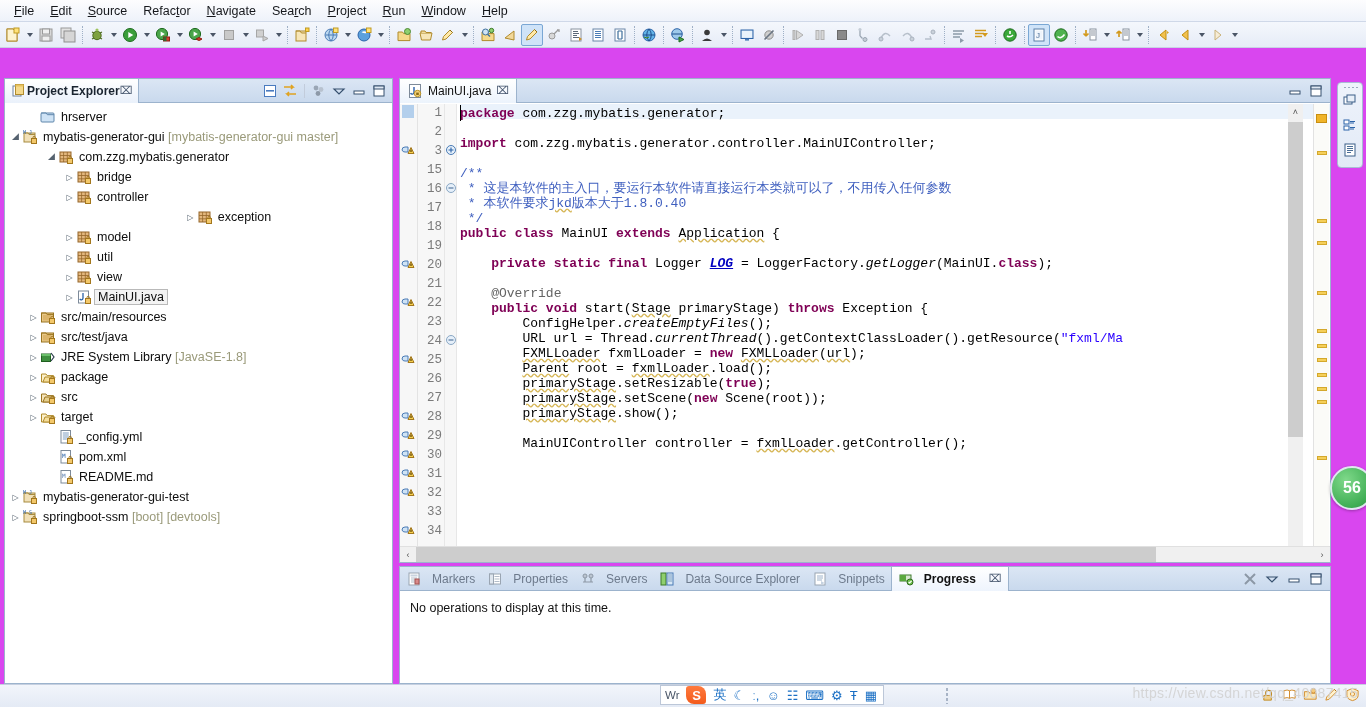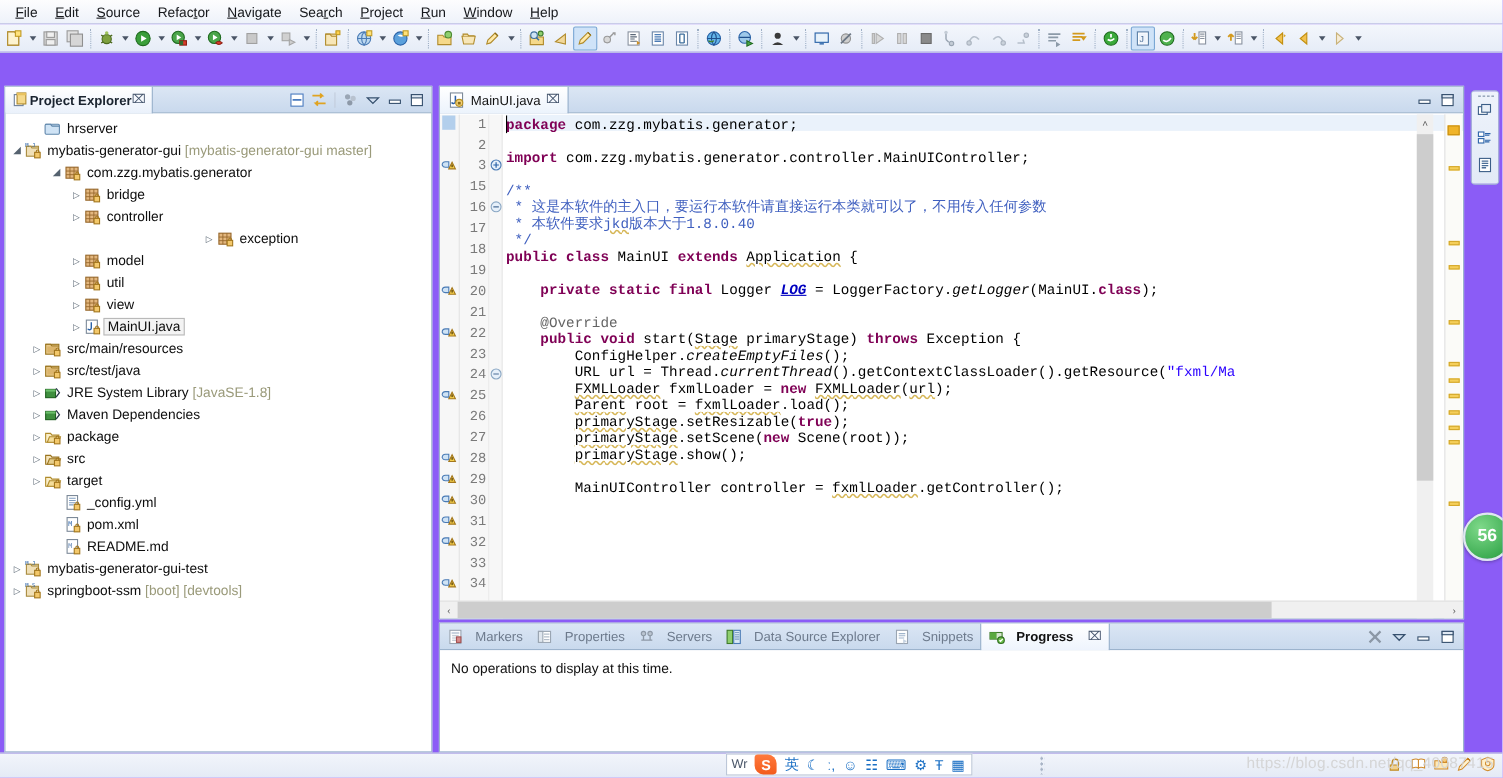--- a/index.html
+++ b/index.html
@@ -7,21 +7,21 @@
     margin: 0; padding: 0;
     width: 1366px; height: 707px;
     overflow: hidden;
     font-family: "Liberation Sans", sans-serif;
     font-size: 12px;
     background: #ffffff;
   }
   #app {
     position: relative;
     width: 1366px; height: 707px;
-    background: #8b5cf6;
+    background: #d946ef;
   }
 
   
   .menubar {
     position: absolute; top: 0; left: 0;
     width: 1366px; height: 22px;
     background: linear-gradient(#fdfdfe, #eef2fa);
     border-bottom: 1px solid #cfd8e8;
     display: flex; align-items: center;
     padding-left: 6px;
@@ -911,31 +911,20 @@
         <div class="trow" style="padding-left: 22px;">
           <span class="twist closed"></span>
           <span class="ticon">
             <svg class="ic" viewBox="0 0 16 16">
               <rect x="1.5" y="5" width="9" height="7.5" fill="#3f8f3f" stroke="#1f5f1f"></rect>
               <rect x="1.5" y="5" width="9" height="2" fill="#6bbf6b"></rect>
               <path d="M11 4 l3 4 l-3 4" fill="none" stroke="#2b3b4b" stroke-width="1.2"></path>
             </svg>
           </span>
           <span><span class="tlabel">JRE System Library</span><span class="tsub"> [JavaSE-1.8]</span></span>
-        </div>
-        <div class="trow" style="padding-left: 22px;">
-          <span class="twist closed"></span>
-          <span class="ticon">
-            <svg class="ic" viewBox="0 0 16 16">
-              <rect x="1.5" y="5" width="9" height="7.5" fill="#3f8f3f" stroke="#1f5f1f"></rect>
-              <rect x="1.5" y="5" width="9" height="2" fill="#6bbf6b"></rect>
-              <path d="M11 4 l3 4 l-3 4" fill="none" stroke="#2b3b4b" stroke-width="1.2"></path>
-            </svg>
-          </span>
-          <span><span class="tlabel">Maven Dependencies</span></span>
         </div>
         <div class="trow" style="padding-left: 22px;">
           <span class="twist closed"></span>
           <span class="ticon">
             <svg class="ic" viewBox="0 0 16 16">
               <path d="M1.5 5 h4.5 l1.2 1.6 H13.5 v6.4 H1.5 z" fill="#fbefc9" stroke="#b08b2c"></path>
               <path d="M3 13 l2-5 H15 l-2 5 z" fill="#f5dd9a" stroke="#b08b2c"></path>
               <rect x="9.5" y="9.5" width="5" height="5" fill="#f3c86b" stroke="#a3771d"></rect>
               <path d="M11 9.5 v-1 a1.2 1.2 0 0 1 2.4 0 v1" fill="none" stroke="#a3771d"></path>
             </svg>
@@ -1366,16 +1355,16 @@
           </svg></span>
         <span><svg width="15" height="15" viewBox="0 0 16 16">
             <path d="M2 14 l1-3.5 L11 2.5 L13.5 5 L5.5 13 z" fill="#fff3cf" stroke="#d08a2a"></path>
             <path d="M11 2.5 L13.5 5" stroke="#b2700f"></path>
           </svg></span>
         <span><svg width="15" height="15" viewBox="0 0 16 16">
             <path d="M8 1.5 L14 4 v5 q0 4 -6 5.5 Q2 13 2 9 V4 z" fill="#fff0c9" stroke="#d08a2a"></path>
             <circle cx="8" cy="7.5" r="2.2" fill="none" stroke="#d08a2a"></circle>
           </svg></span>
       </div>
-    <div class="watermark">https://blog.csdn.net/qq_40087415</div>
+    <div class="watermark">https://view.csdn.net/qq_40087415</div>
   </div>
 
 </div>
 
 </body></html>

